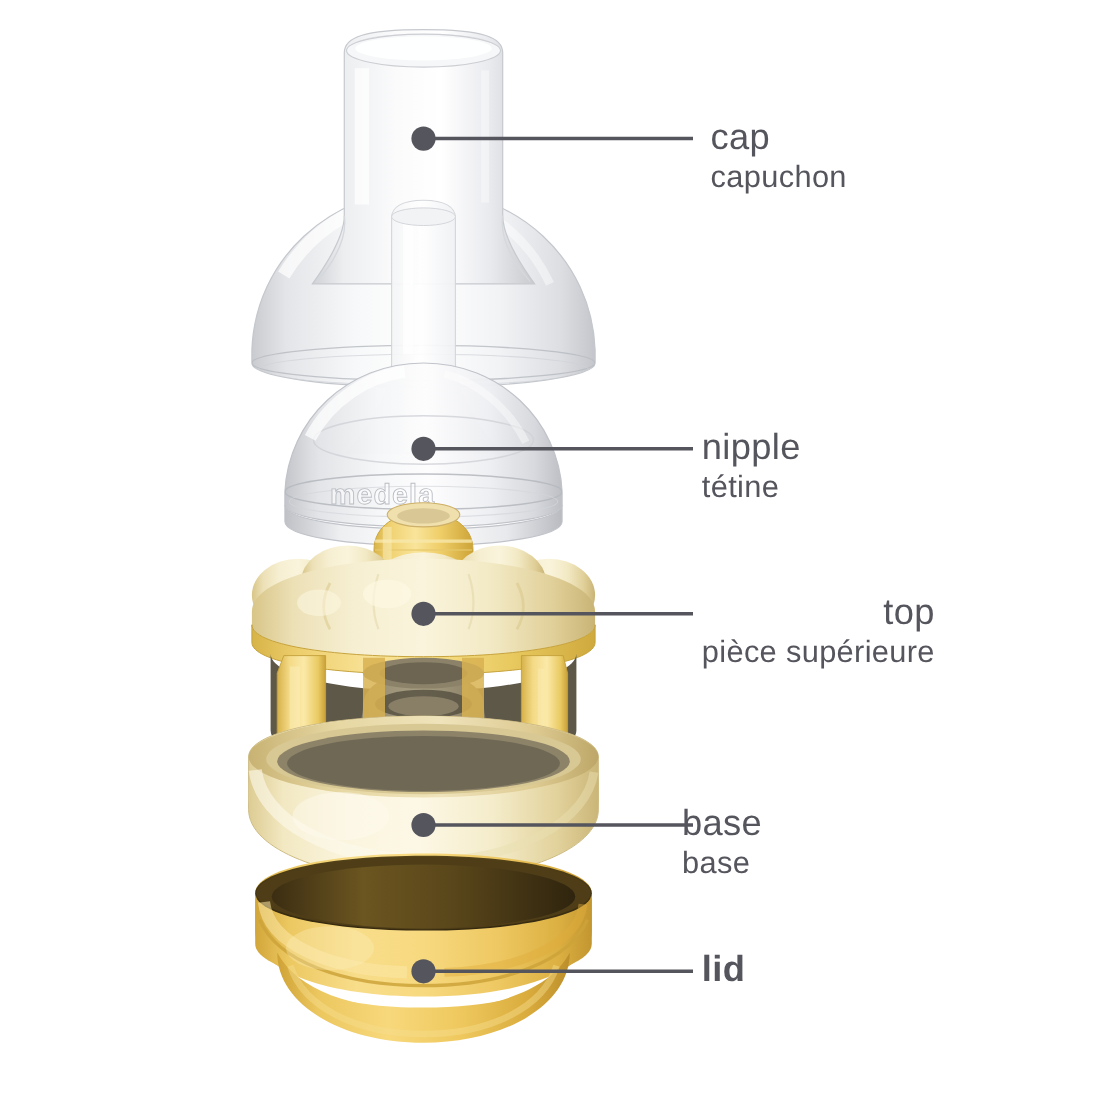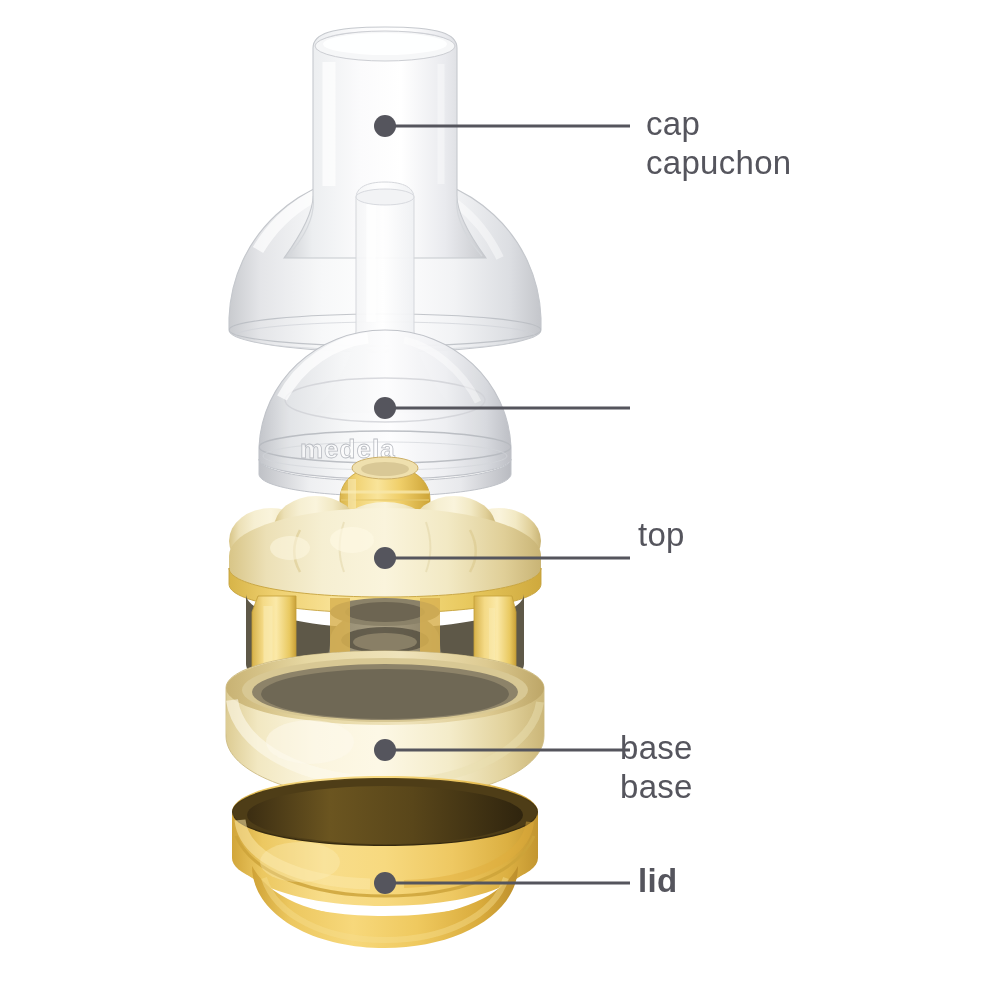--- a/index.html
+++ b/index.html
@@ -33,25 +33,25 @@
     letter-spacing: 0.3px;
     white-space: nowrap;
     line-height: 1.18;
   }
   .callout .en {
     display: block;
     font-size: 33px;
   }
   .callout .fr {
     display: block;
-    font-size: 33px;
+    font-size: 28px;
   }
   #callout-cap   { left: 646px; top: 105px; }
   #callout-nipple{ left: 638px; top: 387px; }
-  #callout-top   { left: 638px; top: 516px; text-align: right; }
+  #callout-top   { left: 638px; top: 537px; text-align: right; }
   #callout-base  { left: 620px; top: 729px; }
   #callout-lid   { left: 638px; top: 862px; font-weight: bold; }
 </style>
 </head>
 <body>
 
 <div id="stage">
 
   <svg id="diagram-svg" viewBox="0 0 1000 1000">
     <defs>
@@ -410,23 +410,28 @@
         <circle cx="385" cy="883" r="11" stroke="none"></circle>
       </g>
     </g>
   </svg>
 
   <div class="callout" id="callout-cap">
     <span class="en">cap</span>
     <span class="fr">capuchon</span>
   </div>
 
+  <div class="callout" id="callout-nipple">
+    <span class="en">nipple</span>
+    <span class="fr">tétine</span>
+  </div>
 
   <div class="callout" id="callout-top">
     <span class="en">top</span>
+    <span class="fr">pièce supérieure</span>
   </div>
 
   <div class="callout" id="callout-base">
     <span class="en">base</span>
     <span class="fr">base</span>
   </div>
 
   <div class="callout" id="callout-lid">
     <span class="en">lid</span>
   </div>

